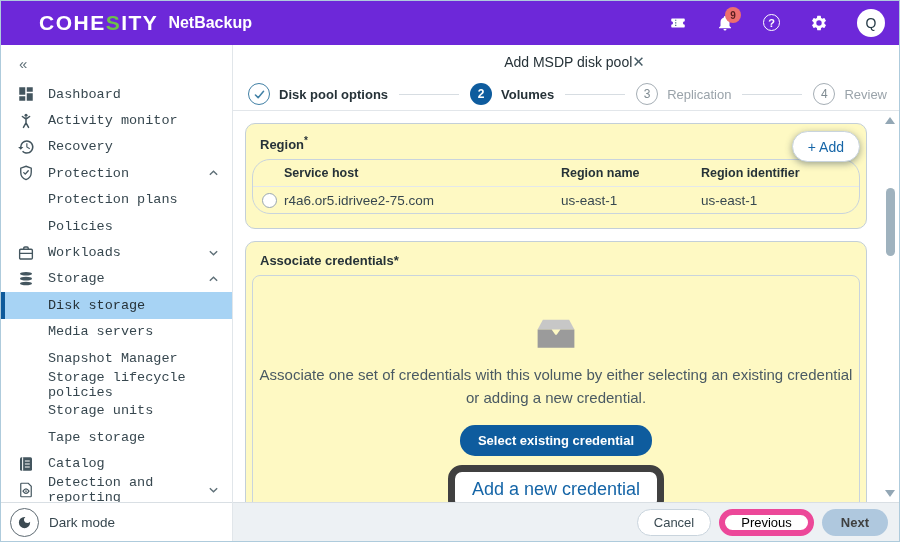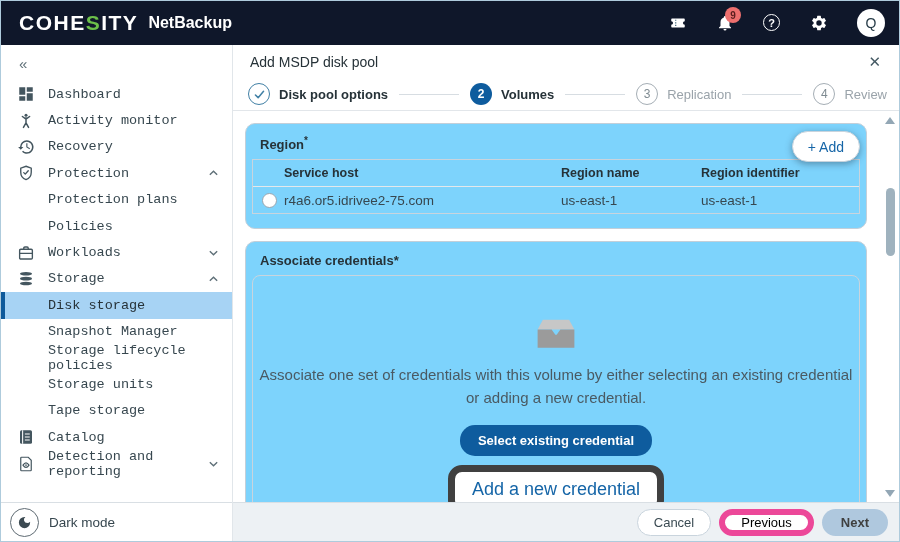--- a/index.html
+++ b/index.html
@@ -1,21 +1,21 @@
 <!DOCTYPE html>
 <html><head>
 <meta charset="utf-8">
 <style>
   * { margin:0; padding:0; box-sizing:border-box; }
   html,body { background:#fff; }
   body { font-family:"Liberation Sans", sans-serif; }
   .app { position:relative; width:900px; height:542px; background:#fff; border:1px solid #AECBDC; overflow:hidden; }
 
   
-  .topbar { position:absolute; top:0; left:0; right:0; height:44px; background:#0f172a; display:flex; align-items:center; padding:0 14px 0 18px; }
+  .topbar { position:absolute; top:0; left:0; right:0; height:44px; background:#6d28d9; display:flex; align-items:center; padding:0 14px 0 38px; }
   .logo { font-size:21px; font-weight:bold; letter-spacing:1.5px; color:#fff; }
   .logo .s { color:#6CC04A; }
   .product { color:#fff; font-size:16px; font-weight:bold; margin-left:10px; }
   .top-icons { margin-left:auto; display:flex; align-items:center; gap:29px; }
   .tico { width:18px; height:18px; color:#fff; position:relative; cursor:pointer; }
   .tico svg { width:18px; height:18px; display:block; }
   .badge { position:absolute; top:-7px; left:9px; min-width:16px; height:16px; border-radius:9px; background:#ED6F6E; color:#5A1E1E; font-size:10px; font-weight:bold; display:flex; align-items:center; justify-content:center; padding:0 3px; }
   .help-ring { width:17px; height:17px; border-radius:50%; border:1.6px solid #fff; color:#fff; font-size:11px; font-weight:bold; display:flex; align-items:center; justify-content:center; }
   .avatar { width:28px; height:28px; border-radius:50%; background:#fff; color:#253A46; font-size:14px; display:flex; align-items:center; justify-content:center; cursor:pointer; }
 
@@ -29,44 +29,44 @@
   .nav-item.sub { padding-left:47px; }
   .nav-item.selected { background:#A7D3F4; border-left:4px solid #0E5A9B; padding-left:43px; color:#263238; }
   .chev { position:absolute; right:13px; top:50%; transform:translateY(-50%); color:#5F7078; }
   .chev svg { width:11px; height:8px; display:block; }
   .darkmode { position:absolute; left:0; right:0; bottom:0; height:39px; border-top:1px solid #D9DFE4; display:flex; align-items:center; padding-left:9px; gap:10px; color:#37474F; font-size:13.5px; cursor:pointer; background:#fff; }
   .moon-ring { width:29px; height:29px; border-radius:50%; border:1px solid #5F6B73; color:#3C4A52; display:flex; align-items:center; justify-content:center; }
   .moon-ring svg { width:15px; height:15px; }
 
   
   .main { position:absolute; top:44px; left:232px; right:0; bottom:0; background:#fff; }
-  .wizard-header { height:33px; display:flex; align-items:center; justify-content:space-between; padding:0 18px 0 17px; }
+  .wizard-header { height:33px; display:flex; align-items:center; justify-content:center; padding:0 0 0 17px; }
   .wizard-title { font-size:14px; color:#263238; }
   .close-btn { color:#455A64; font-size:15px; cursor:pointer; line-height:1; }
   .stepper { height:33px; display:flex; align-items:center; padding:0 12px 0 15px; border-bottom:1px solid #E2E6EA; }
   .step { display:flex; align-items:center; gap:9px; }
   .step-circle { width:22px; height:22px; border-radius:50%; display:flex; align-items:center; justify-content:center; font-size:12px; font-weight:bold; flex:0 0 22px; }
   .step.done .step-circle { border:1.5px solid #4180A5; color:#4180A5; }
   .step.done .step-circle svg { width:11px; height:9px; }
   .step.active .step-circle { background:#0E5C9E; color:#fff; }
   .step.todo .step-circle { border:1.5px solid #A5AEB5; color:#7E8A91; font-weight:normal; }
   .step-label { font-size:13px; font-weight:bold; color:#263238; white-space:nowrap; }
   .step.todo .step-label { color:#9AA3AA; font-weight:normal; }
   .step-line { flex:1 1 auto; height:1px; background:#D7DDE2; margin:0 11px; }
 
   .content { position:absolute; top:67px; left:0; right:0; bottom:39px; overflow:hidden; background:#fff; }
 
-  .card { position:relative; margin:0 32px 0 12px; border:1px solid #C3CFD9; border-radius:10px; background:#7dd3fc; }
+  .card { position:relative; margin:0 32px 0 12px; border:1px solid #C3CFD9; border-radius:10px; background:#fef9c3; }
   .card-label { font-size:13px; font-weight:bold; color:#263238; padding:11px 14px 0 14px; }
   .card-label sup { font-size:10px; }
 
   .region-card { margin-top:11px; height:106px; }
   .add-btn { position:absolute; top:7px; right:6px; height:31px; padding:0 15px; background:#fff; border:1px solid #C9D4DD; border-radius:16px; color:#1565A7; font-size:14px; display:flex; align-items:center; box-shadow:0 2px 7px rgba(40,60,80,.45); cursor:pointer; }
 
-  .table-box { margin:7px 6px 0 6px; border:1px solid #C9D4DD; border-radius:0; overflow:hidden; }
+  .table-box { margin:7px 6px 0 6px; border:1px solid #C9D4DD; border-radius:18px; overflow:hidden; }
   .t-head { display:flex; align-items:center; height:27px; font-size:12.5px; font-weight:bold; color:#263238; border-bottom:1px solid #E4E8EB; }
   .t-row { display:flex; align-items:center; height:26px; font-size:13.5px; color:#37474F; cursor:pointer; }
   .c-host { flex:1 1 auto; padding-left:31px; display:flex; align-items:center; }
   .c-name { flex:0 0 140px; }
   .c-id { flex:0 0 158px; }
   .radio { position:absolute; left:9px; width:15px; height:15px; border:1.5px solid #99A6B0; border-radius:50%; background:#fff; cursor:pointer; }
   .t-row .c-host { position:relative; }
 
   .cred-card { margin-top:12px; height:300px; }
   .empty-box { margin:7px 6px; border:1px solid #C9D4DD; border-radius:8px; height:240px; display:flex; flex-direction:column; align-items:center; padding-top:42px; }
@@ -197,20 +197,23 @@
           </span>
         <span>Storage</span>
         <span class="chev">
             <svg viewBox="0 0 12 8" fill="none" stroke="currentColor" stroke-width="1.5">
               <path d="M2 6l4-4 4 4"></path>
             </svg>
           </span>
       </div>
       <div class="nav-item sub selected">
         <span>Disk storage</span>
+      </div>
+      <div class="nav-item sub">
+        <span>Media servers</span>
       </div>
       <div class="nav-item sub">
         <span>Snapshot Manager</span>
       </div>
       <div class="nav-item sub">
         <span>Storage lifecycle policies</span>
       </div>
       <div class="nav-item sub">
         <span>Storage units</span>
       </div>

